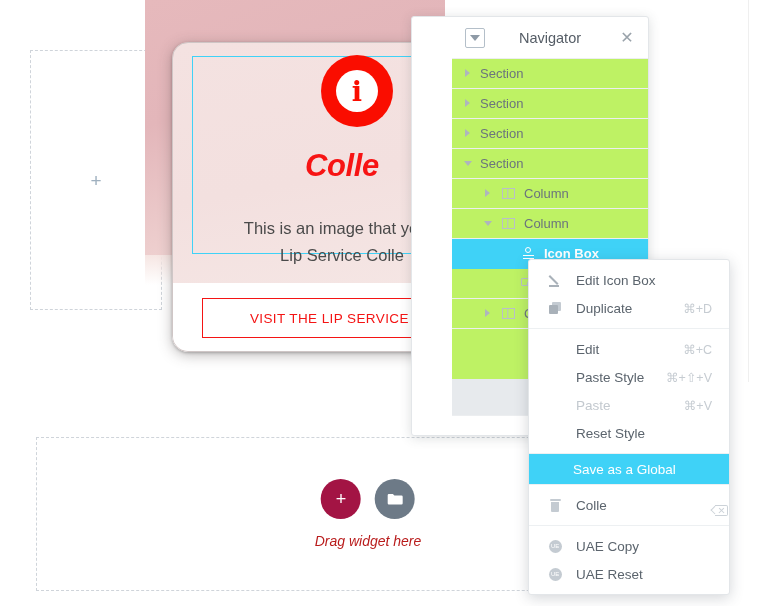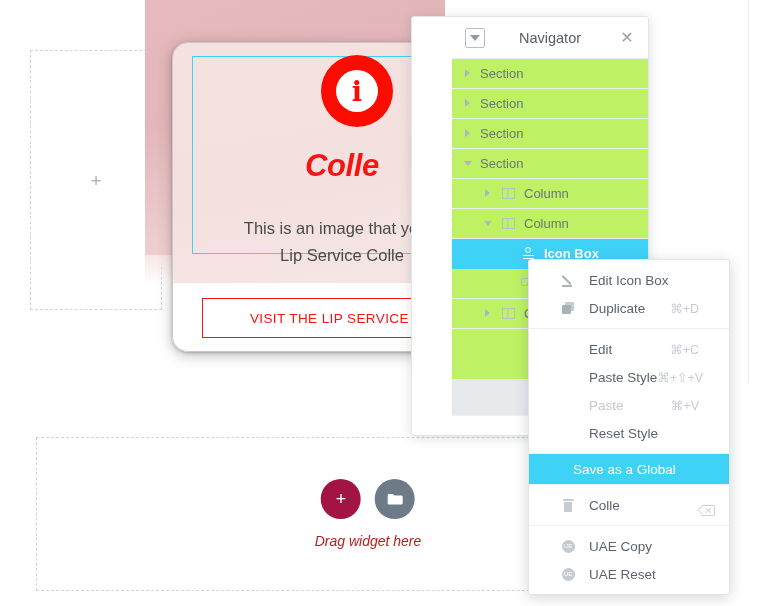--- a/index.html
+++ b/index.html
@@ -202,21 +202,21 @@
     position:absolute; width:2px;height:2px;background:#c3c9cf; border-radius:50%;
   }
 
   
   .ctxmenu{
     position:absolute; left:528px; top:259px; width:202px;
     background:#ffffff; border:1px solid #e3e6e9; border-radius:3px;
     box-shadow:0 3px 14px rgba(60,70,80,.22);
     padding:0; overflow:hidden;
   }
-  .ctx-group{ padding:6px 16px; }
+  .ctx-group{ padding:6px 3px; }
   .ctx-group + .ctx-group{ border-top:1px solid #edf0f2; }
   .ctx-item{
     position:relative; height:28px; display:flex; align-items:center;
     padding:0 14px 0 16px; font-size:13.5px; color:#5b646d;
   }
   .ctx-item.disabled{ color:#c3c9cf; }
   .ctx-item.highlight{ background:#3fd2f7; color:#ffffff; }
   .ctx-ico{ width:14px; flex:0 0 14px; margin-right:14px; display:flex; align-items:center; justify-content:center; }
   .ctx-label{ flex:1 1 auto; white-space:nowrap; }
   .ctx-short{ color:#c6ccd2; font-size:12.5px; white-space:nowrap; }

